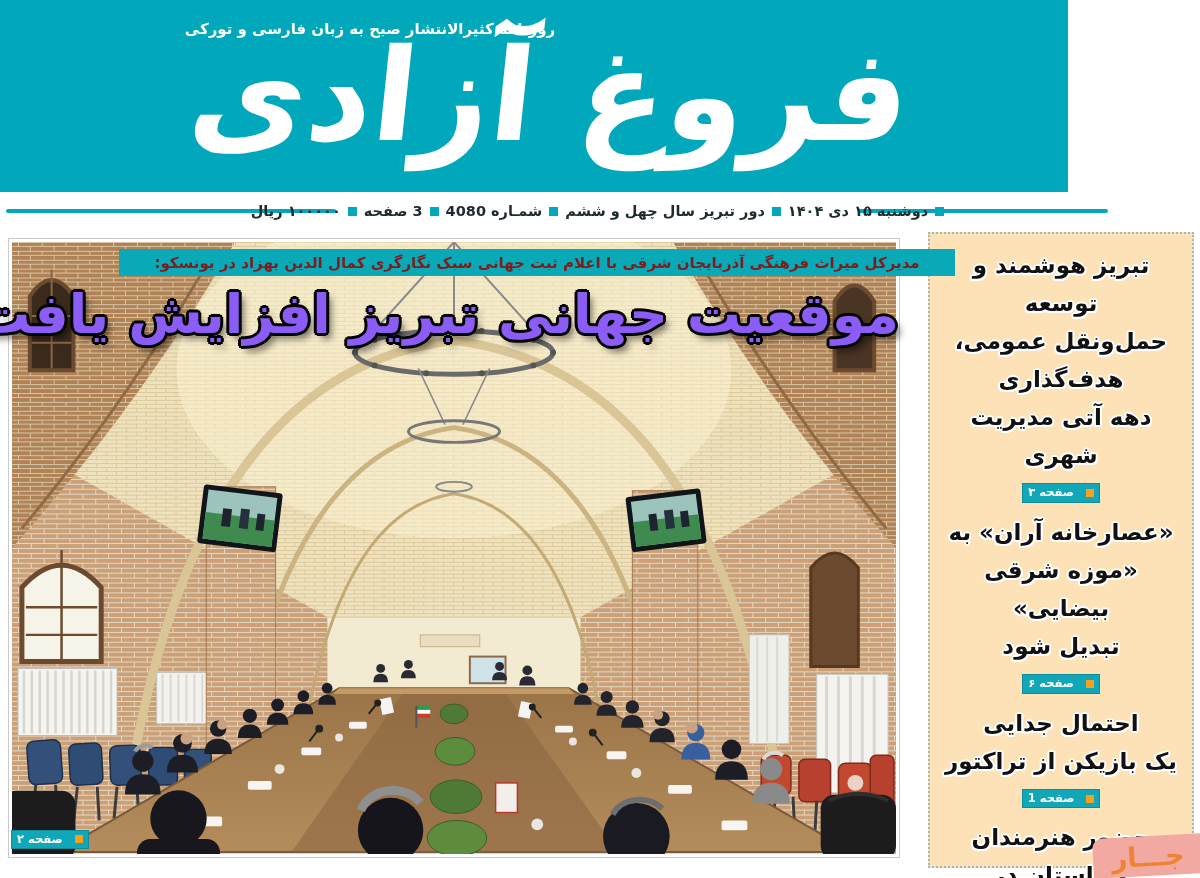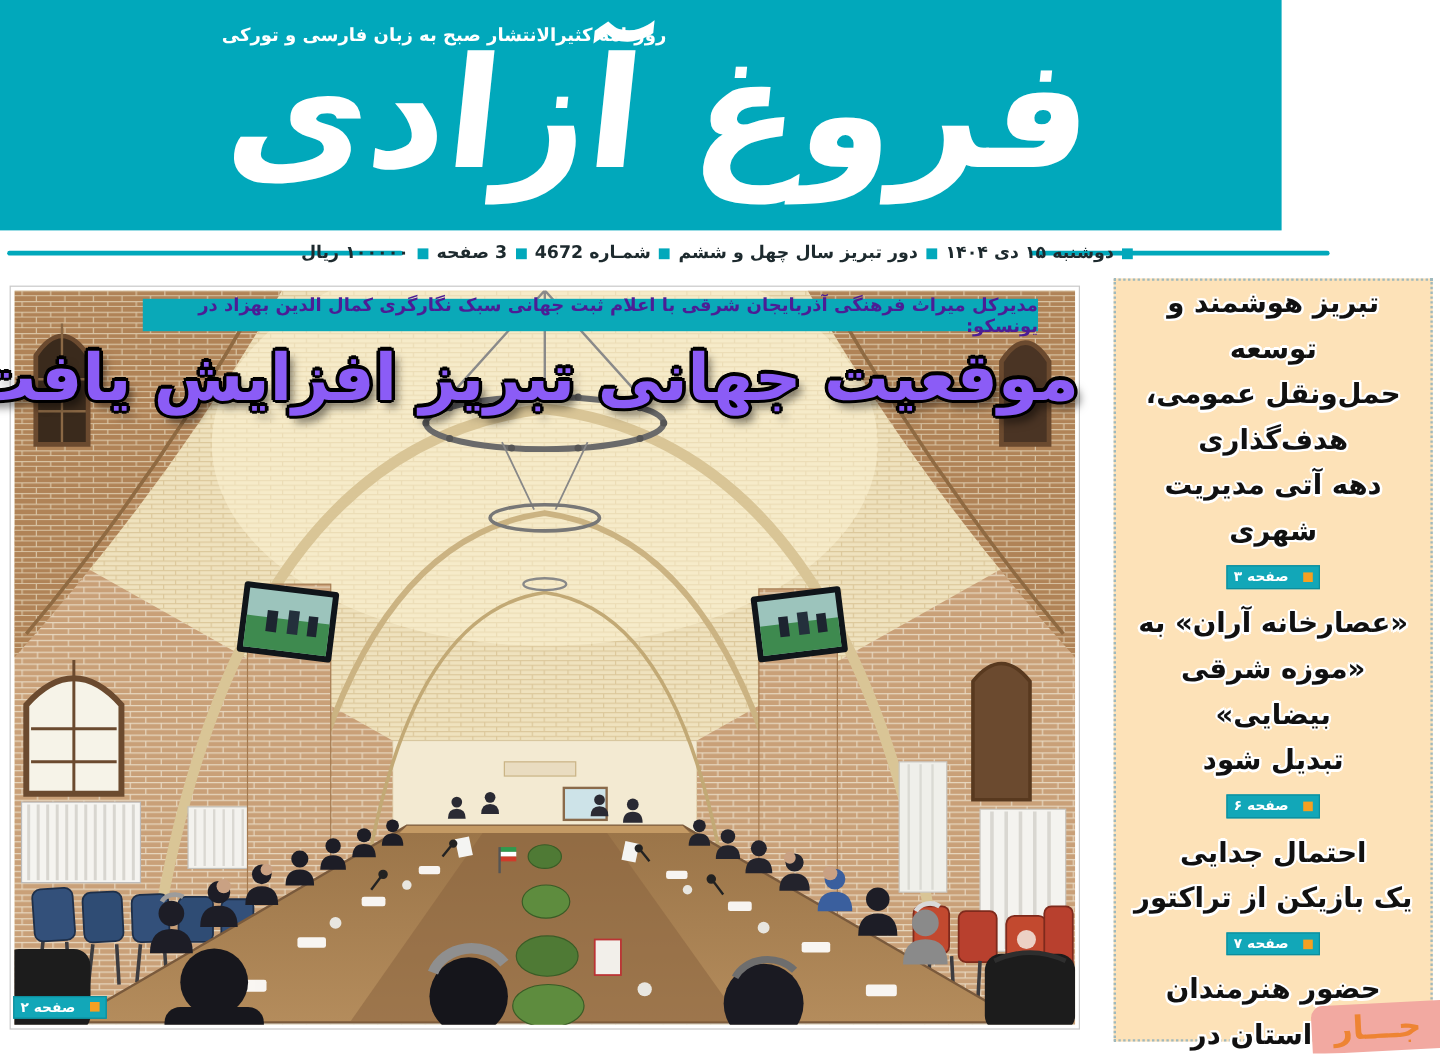--- a/index.html
+++ b/index.html
@@ -38,22 +38,22 @@
     direction:rtl;font-size:14.5px;font-weight:bold;color:#1d2a2e;white-space:nowrap;
   }
   .dl-sq{width:9px;height:9px;background:#01A8BB;display:inline-block;flex:0 0 auto;}
   
   .photo-frame{
     position:absolute;left:8px;top:238px;width:892px;height:620px;
     background:#fff;border:1px solid #c9c9c9;padding:3px;box-sizing:border-box;
   }
   .photo-frame svg{display:block;width:884px;height:612px;}
   .kicker{
-    position:absolute;left:110px;top:10px;width:746px;height:27px;
-    background:#0AA9B8;color:#4c1d95;display:flex;align-items:center;justify-content:center;
+    position:absolute;left:110px;top:10px;width:836px;height:27px;
+    background:#0AA9B8;color:#7f1d1d;display:flex;align-items:center;justify-content:center;
     font-size:15px;font-weight:bold;direction:rtl;z-index:5;
   }
   .headline{
     position:absolute;left:0;top:44px;width:100%;text-align:center;z-index:5;
     color:#8b5cf6;font-size:54px;font-weight:bold;direction:rtl;white-space:nowrap;
     text-shadow:
       3px 0 0 #000,-3px 0 0 #000,0 3px 0 #000,0 -3px 0 #000,
       2px 2px 0 #000,-2px 2px 0 #000,2px -2px 0 #000,-2px -2px 0 #000,
       5px 6px 7px rgba(0,0,0,.5);
   }
@@ -62,21 +62,21 @@
     display:inline-flex;align-items:center;gap:12px;direction:rtl;
     background:#12A7B8;color:#fff;font-size:11.5px;font-weight:bold;
     padding:3px 5px;line-height:1;border:1px solid #0d8d9c;white-space:nowrap;
   }
   .pagebadge .sq{width:8px;height:8px;background:#F6A021;display:inline-block;}
   .badge-on-photo{position:absolute;left:2px;bottom:8px;z-index:6;}
   
   .sidebar{
     position:absolute;left:928px;top:232px;width:266px;height:636px;
     background:#FDE2B8;border:2px dotted #9fb9bd;box-sizing:border-box;
-    text-align:center;
+    padding-top:12px;text-align:center;
   }
   .sb-item{margin:0 10px;}
   .sb-head{
     direction:rtl;white-space:pre-line;
     font-size:23px;font-weight:bold;color:#111;line-height:38px;margin:0;
     text-shadow:
       2px 0 0 #fff,-2px 0 0 #fff,0 2px 0 #fff,0 -2px 0 #fff,
       1.5px 1.5px 0 #fff,-1.5px 1.5px 0 #fff,1.5px -1.5px 0 #fff,-1.5px -1.5px 0 #fff;
   }
   .sb-badge-row{margin:8px 0 10px 0;}
@@ -99,21 +99,21 @@
 
 <div class="dateline">
   <div class="rule rule-left"></div>
   <div class="rule rule-right"></div>
   <div class="txt">
     <span class="dl-sq"></span>
     <span>دوشنبه ۱۵ دی ۱۴۰۴</span>
     <span class="dl-sq"></span>
     <span>دور تبریز سال چهل و ششم</span>
     <span class="dl-sq"></span>
-    <span>شمـاره 4672</span>
+    <span>شمـاره 4080</span>
     <span class="dl-sq"></span>
     <span>3 صفحه</span>
     <span class="dl-sq"></span>
     <span>۱۰۰۰۰۰ ریال</span>
   </div>
 </div>
 
 <div class="photo-frame" style="position:absolute;">
   <div class="kicker">مدیرکل میراث فرهنگی آذربایجان شرقی با اعلام ثبت جهانی سبک نگارگری کمال الدین بهزاد در یونسکو:</div>
   <div class="headline">موقعیت جهانی تبریز افزایش یافت</div>
@@ -368,21 +368,21 @@
         <span>صفحه ۶</span>
       </span>
     </div>
   </div>
   <div class="sb-item">
     <p class="sb-head">احتمال جدایی
 یک بازیکن از تراکتور</p>
     <div class="sb-badge-row">
       <span class="pagebadge">
         <span class="sq"></span>
-        <span>صفحه ۷</span>
+        <span>صفحه 1</span>
       </span>
     </div>
   </div>
   <div class="sb-item">
     <p class="sb-head">حضور هنرمندان
 ۲۶ استان در جشنواره
 ملی فیلم ایثار</p>
 
   </div>
 </aside>

